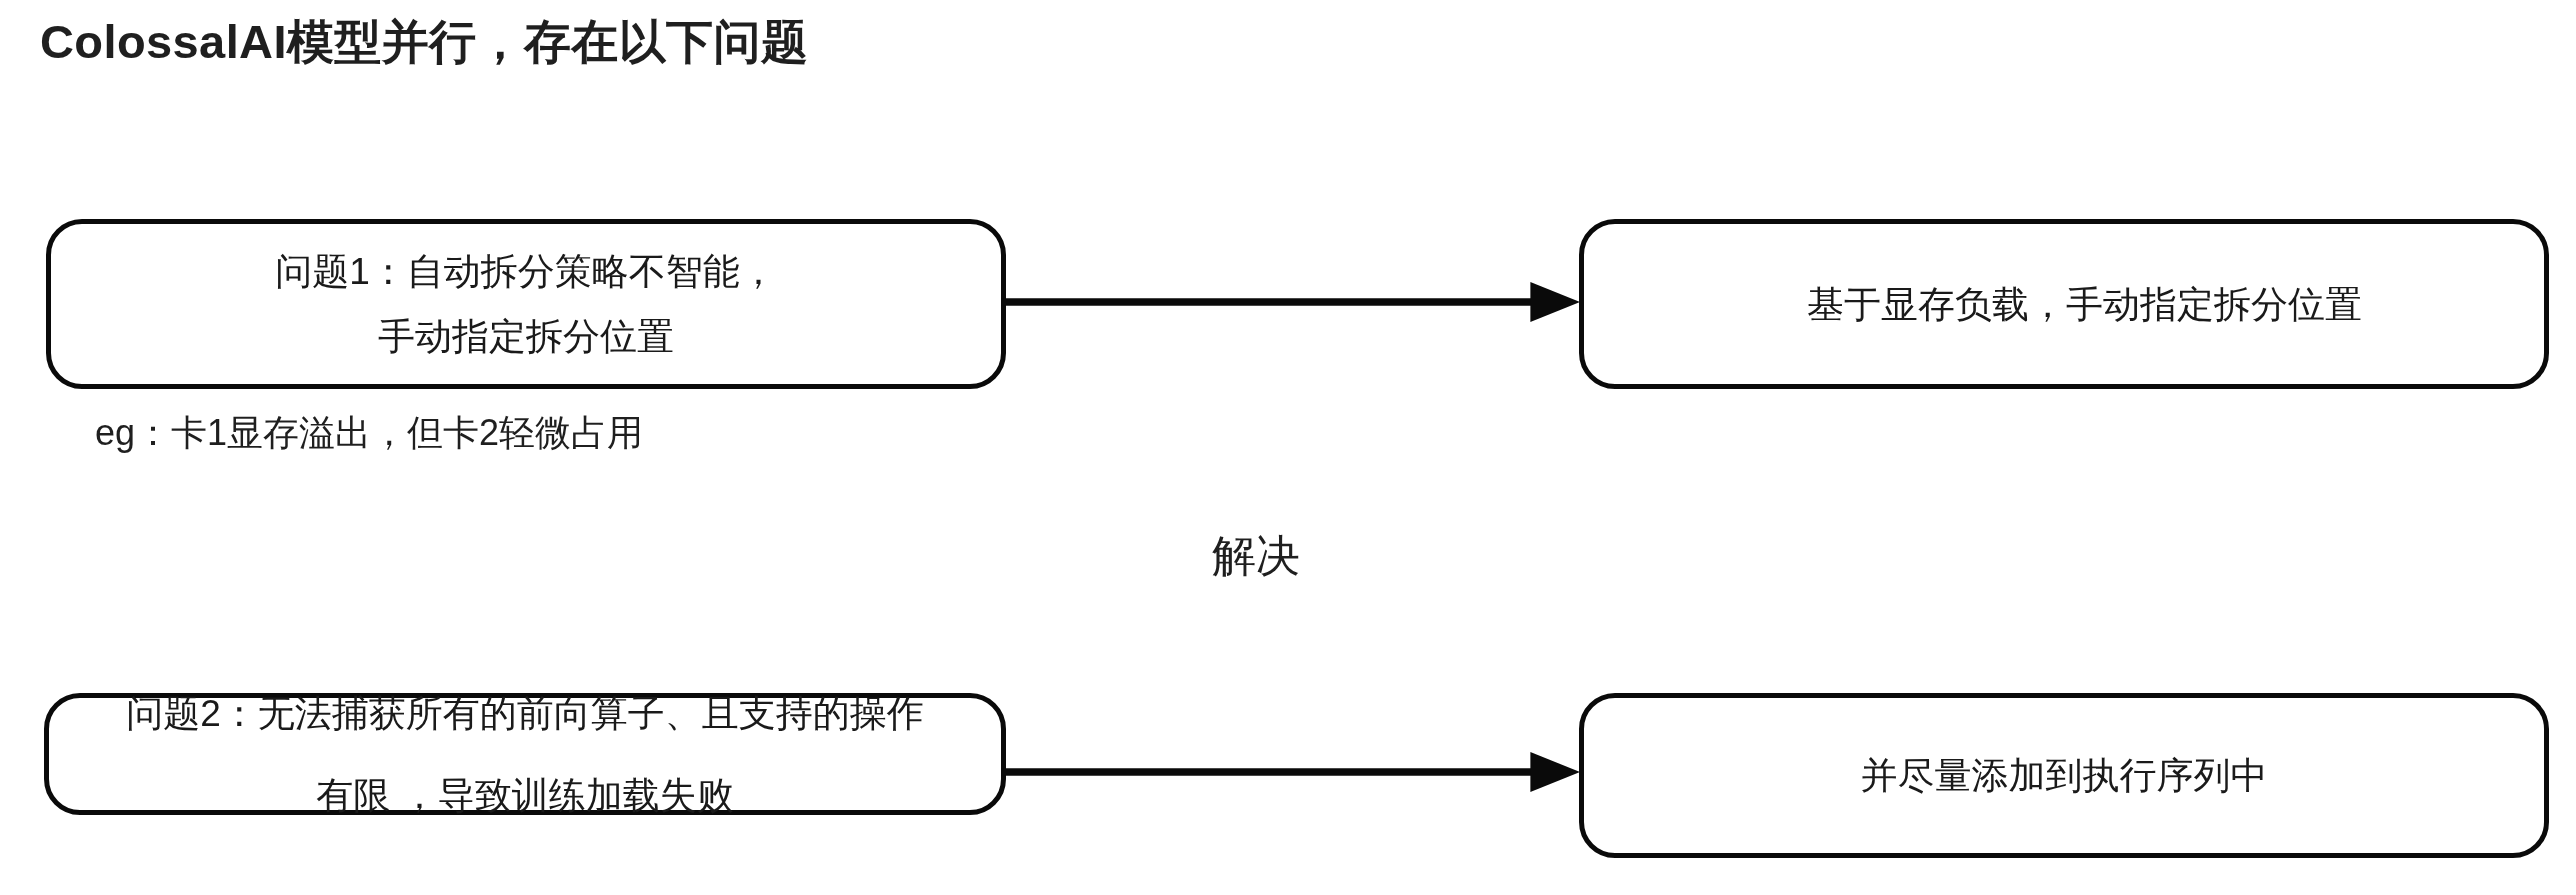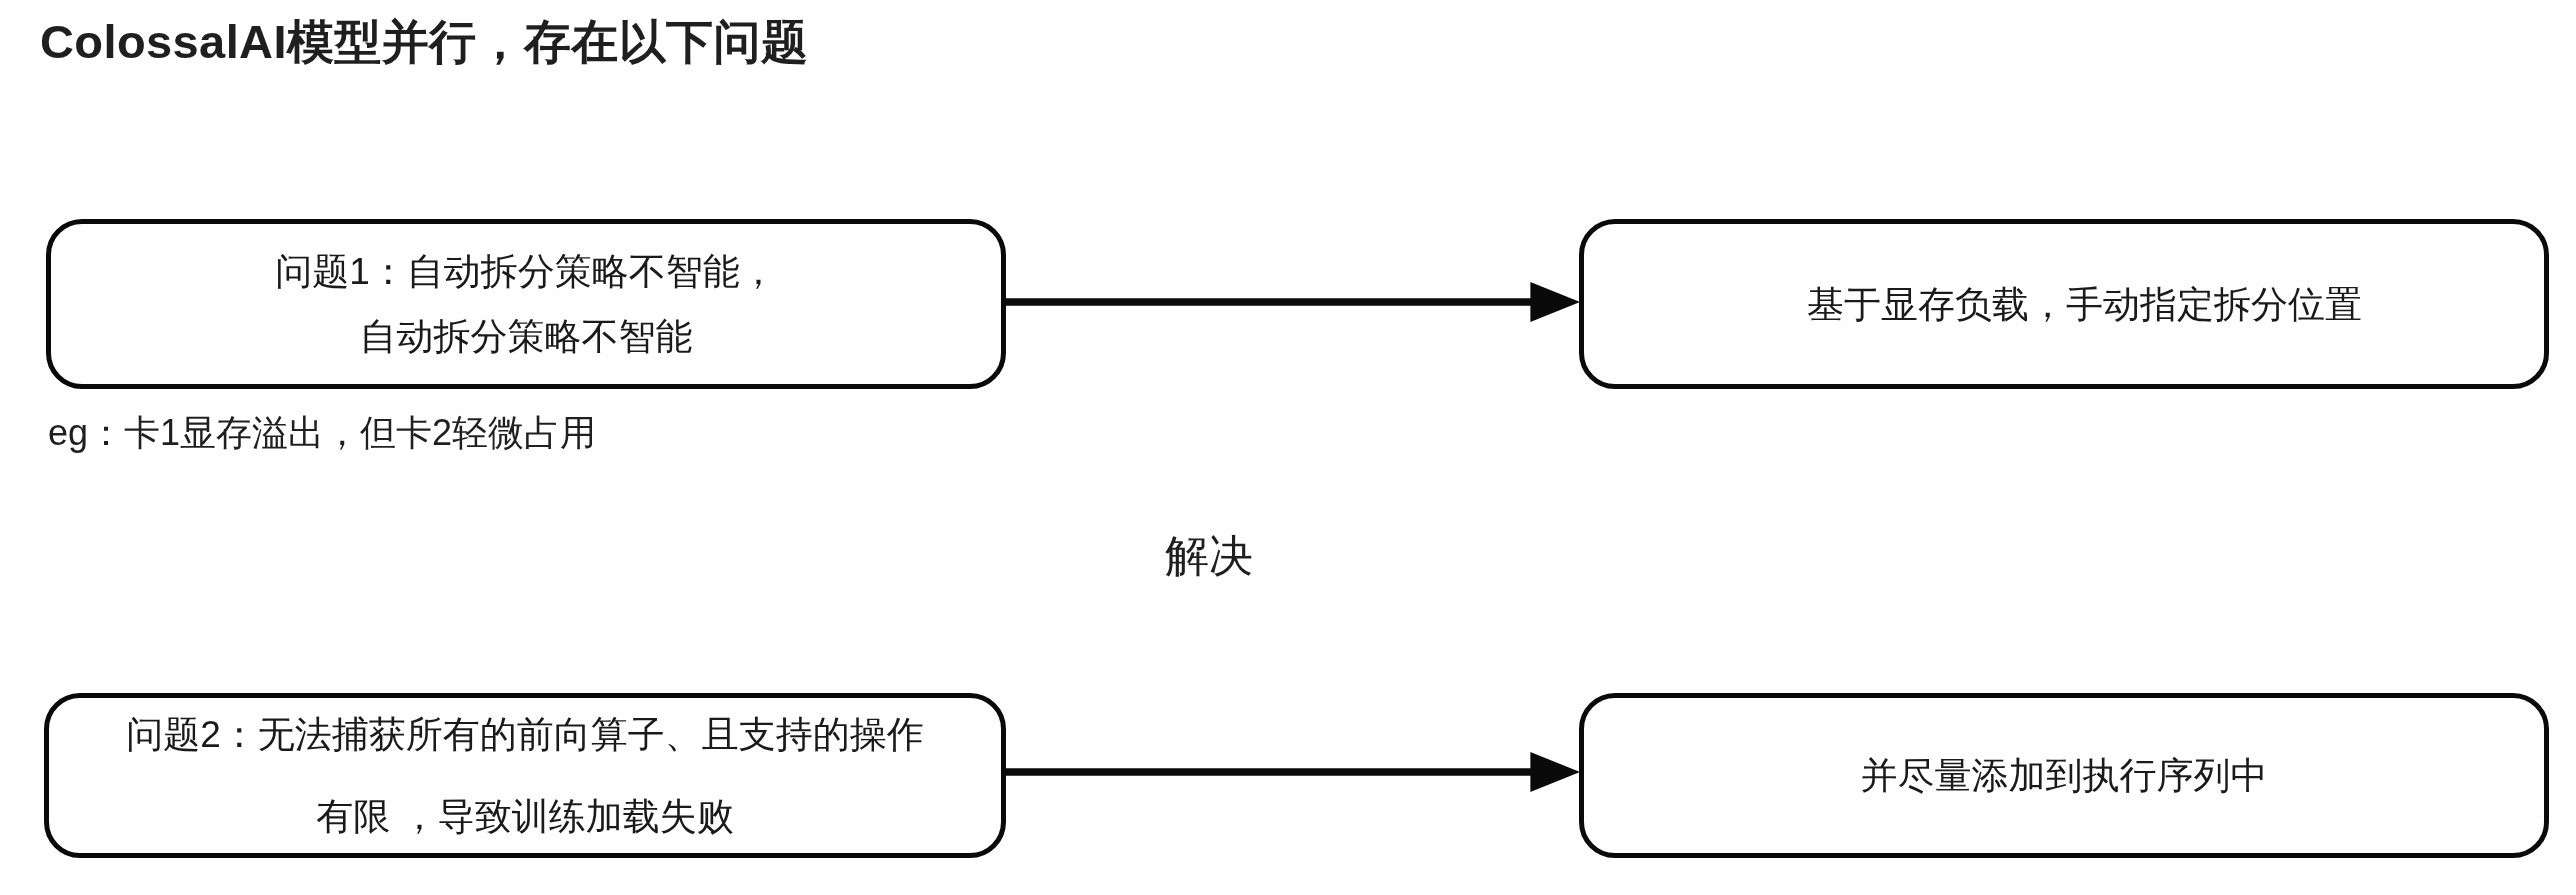--- a/index.html
+++ b/index.html
@@ -50,30 +50,31 @@
     font-size: 37px;
     line-height: 65px;
     color: #1a1a1a;
     white-space: nowrap;
   }
 
   
   #node-problem-1 { left: 46px;   top: 219px; width: 960px; height: 170px; }
   #node-solution-1 { left: 1579px; top: 219px; width: 970px; height: 170px; padding-left: 41px; }
   
-  #node-problem-2 { left: 44px;   top: 693px; width: 962px; height: 165px; gap: 17px; }
+  #node-problem-2 { left: 44px;   top: 693px; width: 962px; height: 122px; gap: 17px; }
   #node-solution-2 { left: 1579px; top: 693px; width: 970px; height: 165px; }
 
   
   .annotation {
     position: absolute;
     font-size: 36px;
     line-height: 1.25;
     color: #1f1f1f;
     white-space: nowrap;
+    margin-left: 47px;
   }
   #eg-note { left: 48px; top: 410px; }
   #resolve-label {
     left: 1165px;
     top: 528px;
     font-size: 44px;
   }
 
   
   .arrow {
@@ -86,21 +87,21 @@
 </style>
 </head>
 <body>
 
 <div id="canvas">
 
   <div class="page-title">ColossalAI模型并行，存在以下问题</div>
 
   <div class="node" id="node-problem-1">
     <div class="line">问题1：自动拆分策略不智能，</div>
-    <div class="line">自动拆分策略不智能</div>
+    <div class="line">手动指定拆分位置</div>
   </div>
 
   <div class="arrow" id="arrow-1">
     <svg viewBox="0 0 700 60" preserveAspectRatio="none">
       <line x1="0" y1="30" x2="645" y2="30" stroke="#0a0a0a" stroke-width="9"></line>
       <polygon points="640,6 700,30 640,54" fill="#0a0a0a"></polygon>
     </svg>
   </div>
 
   <div class="node" id="node-solution-1">

